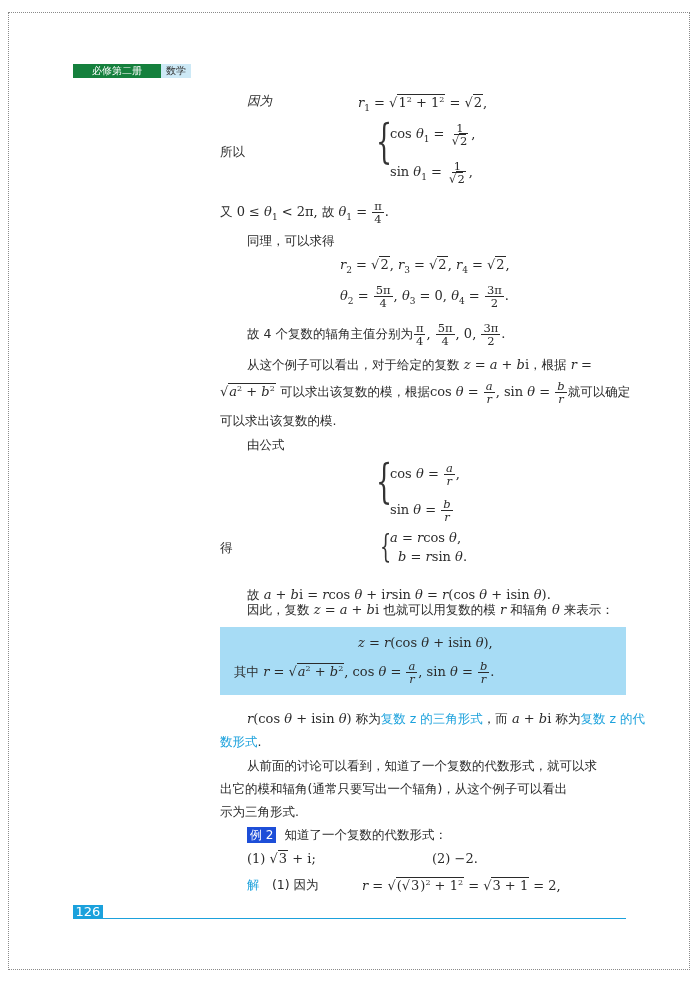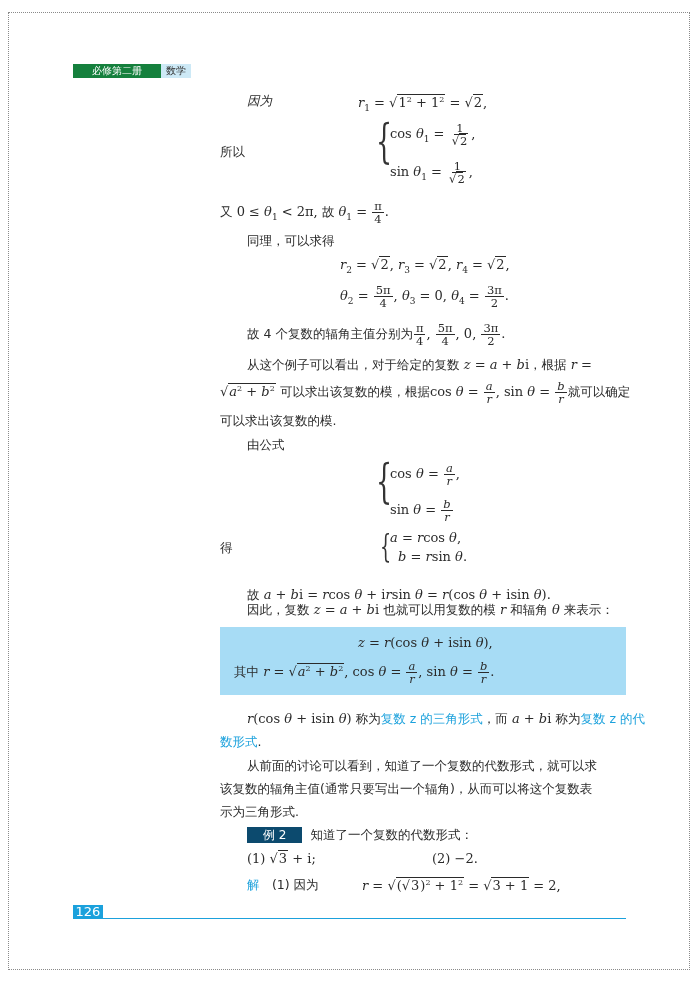--- a/index.html
+++ b/index.html
@@ -19,21 +19,21 @@
           font-size: 11.5px; line-height: 12px; margin: 0 1px; }
   .frac .num { border-bottom: 1px solid #2a2a2a; padding: 0 2px; }
   .frac .den { padding: 0 2px; }
   .sqrt { border-top: 1px solid #2a2a2a; padding: 0 1px; }
   .brace { position: absolute; font-size: 46px; line-height: 46px; font-weight: 100; color: #333;
            font-family: "DejaVu Serif", serif; transform: scaleX(0.55); transform-origin: left; }
   .brace.small { font-size: 32px; line-height: 32px; }
 
   .blue-box { position: absolute; left: 220px; top: 627px; width: 406px; height: 68px; background: #a7dcf5; }
   .hl { color: #1ba1dc; margin-top: 40px; }
-  .example-tag { display: inline-block; background: #0c4a6e; color: #fff; padding: 0 16px; margin-right: 8px;
+  .example-tag { display: inline-block; background: #1d4ed8; color: #fff; padding: 0 3px; margin-right: 8px;
                  font-family: "DejaVu Sans", sans-serif; font-size: 12px; line-height: 16px; }
 
   .footer { position: absolute; left: 73px; top: 905px; width: 553px; height: 14px; }
   .footer .pnum { position: absolute; left: 0; top: 0; width: 30px; height: 14px; background: #1ba1dc; color: #fff;
                   font-family: "DejaVu Sans", sans-serif; font-size: 13px; line-height: 14px; text-align: center; }
   .footer .rule { position: absolute; left: 30px; right: 0; bottom: 0; height: 1px; background: #1ba1dc; }
 </style>
 </head>
 <body>
 
@@ -149,21 +149,21 @@
 </span>
 
 <span class="abs" style="left:247px;top:710px;">
   <i>r</i>(cos <i>θ</i> + isin <i>θ</i>) <span class="cn">称为</span><span class="cn hl">复数 z 的三角形式</span><span class="cn">，而</span> <i>a</i> + <i>b</i>i <span class="cn">称为</span><span class="cn hl">复数 z 的代</span>
 </span>
 <span class="abs" style="left:220px;top:733px;">
   <span class="cn hl">数形式</span><span class="cn">.</span>
 </span>
 
 <span class="abs cn" style="left:247px;top:757px;">从前面的讨论可以看到，知道了一个复数的代数形式，就可以求</span>
-<span class="abs cn" style="left:220px;top:780px;">该复数的辐角主值(通常只要写出一个辐角)，从而可以将这个复数表</span>
+<span class="abs cn" style="left:220px;top:780px;">出它的模和辐角(通常只要写出一个辐角)，从这个例子可以看出</span>
 <span class="abs cn" style="left:220px;top:803px;">示为三角形式.</span>
 
 <span class="abs" style="left:247px;top:826px;">
   <span class="example-tag">例 2</span><span class="cn">知道了一个复数的代数形式：</span>
 </span>
 <span class="abs" style="left:247px;top:850px;">
   (1) √<span class="sqrt">3</span> + i;
 </span>
 <span class="abs" style="left:432px;top:850px;">(2) −2.</span>
 

